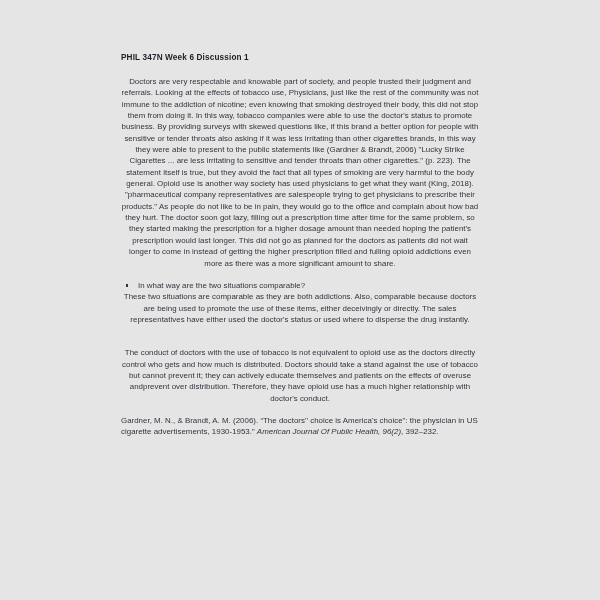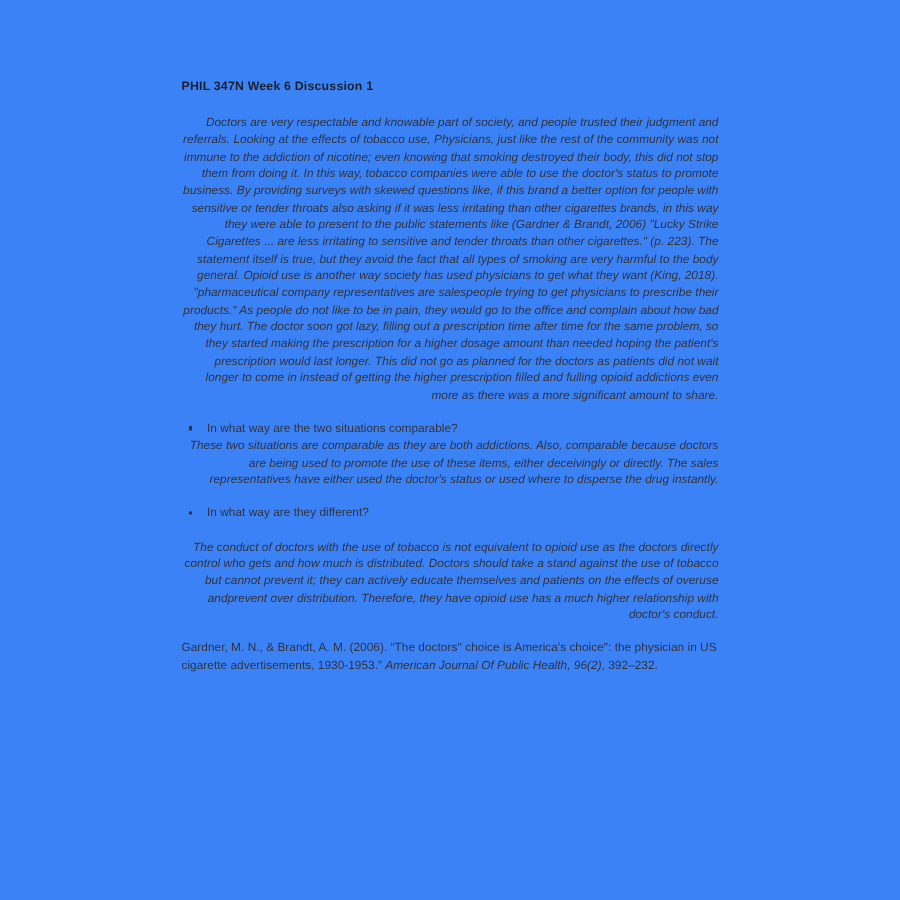--- a/index.html
+++ b/index.html
@@ -11,45 +11,44 @@
     width: 600px;
     height: 600px;
     overflow: hidden;
     font-family: "Liberation Sans", sans-serif;
     color: #2b2b33;
   }
   .page {
     position: relative;
     width: 600px;
     height: 600px;
-    background: #3b82f6;
+    background: #e5e5e5;
     box-sizing: border-box;
   }
   .content {
     position: absolute;
     left: 121px;
     top: 52px;
     width: 358px;
   }
   .doc-title {
     font-size: 8.2px;
     font-weight: bold;
     line-height: 11px;
     letter-spacing: 0.15px;
     color: #1f1f28;
     margin: 0 0 13px 0;
   }
   .para {
     font-size: 7.9px;
     line-height: 11.35px;
-    text-align: right;
+    text-align: center;
     margin: 0;
     color: #33333c;
     letter-spacing: 0.02px;
-    font-style: italic;
   }
   .gap {
     height: 11px;
   }
   .bullet-line {
     position: relative;
     font-size: 7.9px;
     line-height: 11.35px;
     padding-left: 17px;
     color: #33333c;
@@ -104,24 +103,20 @@
     <div class="gap"></div>
 
     <div class="bullet-line">
       <span class="dot"></span>
       <span>In what way are the two situations comparable?</span>
     </div>
     <p class="para">These two situations are comparable as they are both addictions. Also, comparable because doctors are being used to promote the use of these items, either deceivingly or directly. The sales representatives have either used the doctor's status or used where to disperse the drug instantly.</p>
 
     <div class="gap"></div>
 
-    <div class="bullet-line">
-      <span class="dot"></span>
-      <span>In what way are they different?</span>
-    </div>
 
     <div class="gap"></div>
 
     <p class="para">The conduct of doctors with the use of tobacco is not equivalent to opioid use as the doctors directly control who gets and how much is distributed. Doctors should take a stand against the use of tobacco but cannot prevent it; they can actively educate themselves and patients on the effects of overuse andprevent over distribution. Therefore, they have opioid use has a much higher relationship with doctor's conduct.</p>
 
     <div class="gap"></div>
 
     <p class="reference">
       <span>Gardner, M. N., &amp; Brandt, A. M. (2006). “The doctors'' choice is America's choice": the physician in US cigarette advertisements, 1930-1953.” </span><i>American Journal Of Public Health, 96(2)</i><span>, 392–232.</span>
     </p>

